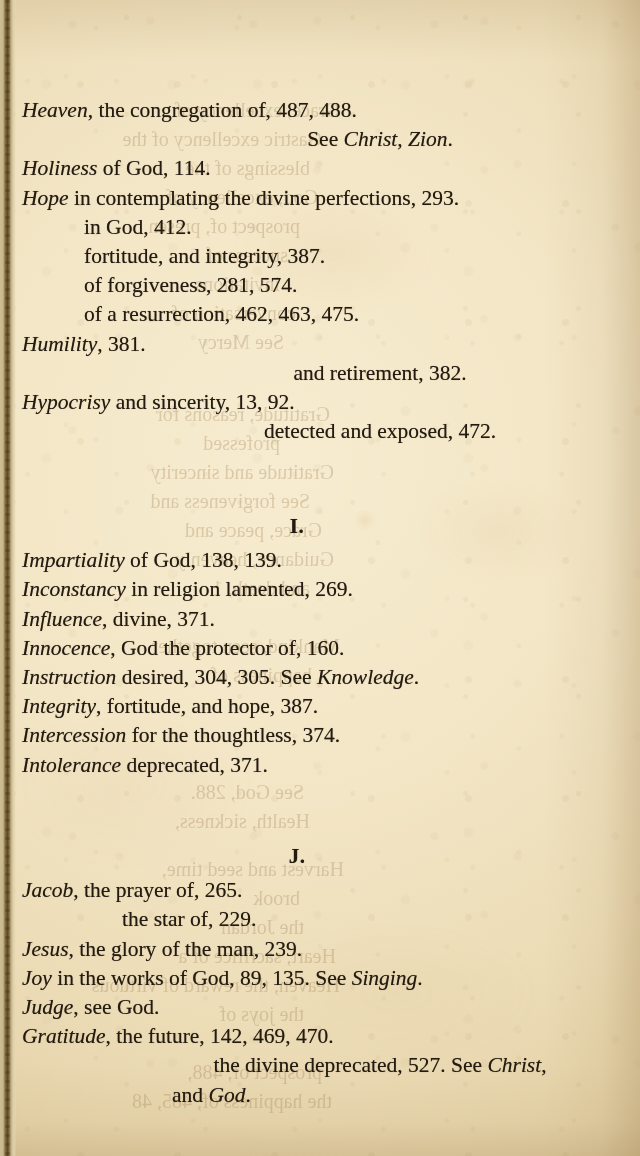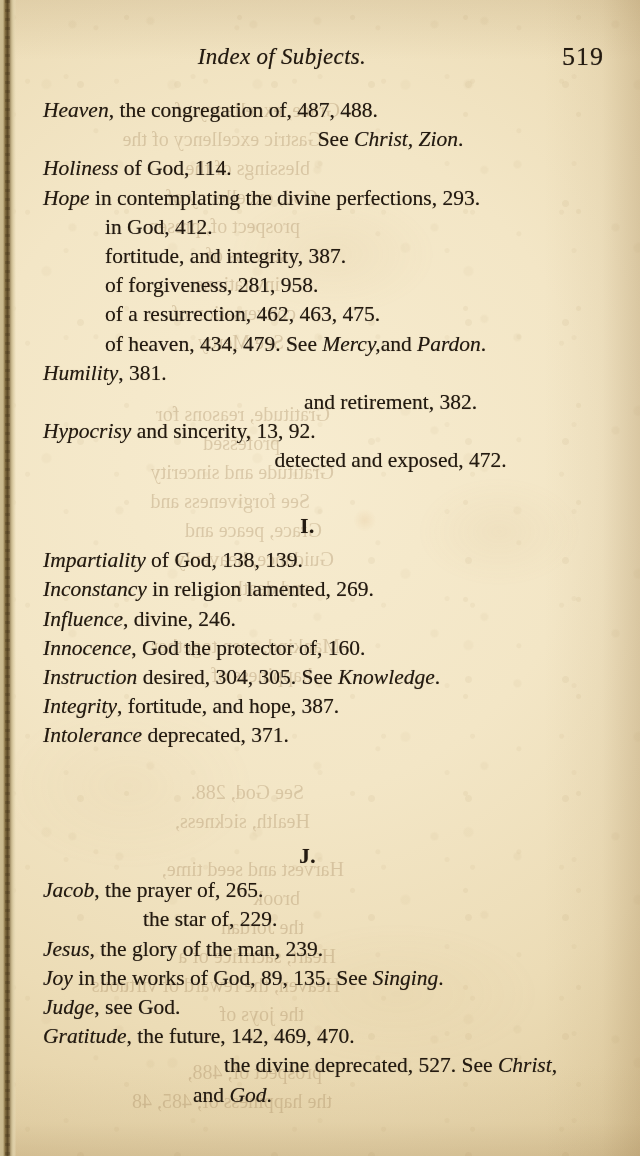--- a/index.html
+++ b/index.html
@@ -153,21 +153,21 @@
     position: absolute;
     right: 0;
     top: -2px;
     font-size: 26px;
     letter-spacing: 1px;
   }
 
   
   .block {
     position: absolute;
-    left: 43px;
+    left: 22px;
     right: 30px;
     font-size: 21.5px;
     line-height: 29.2px;
   }
   #block-h { top: 96px; }
   #block-i { top: 512px; }
   #block-j { top: 842px; }
 
   .seclabel {
     text-align: center;
@@ -233,48 +233,44 @@
       <div class="bl" style="top: 1058px; left: 318px;">prospect of, 488,</div>
       <div class="bl" style="top: 1087px; left: 308px;">the happiness of, 485, 48</div>
     </div>
 
   <div class="paper-edge-shade"></div>
 
   <div class="gutter">
     <div class="gutter-ticks"></div>
   </div>
 
-  <div class="runhead">
-    <div class="runhead-title inky">Index of Subjects.</div>
-    <div class="runhead-folio inky">519</div>
-  </div>
 
   <div class="block" id="block-h">
       <div class="entry inky lvl0"><span class="hw">Heaven</span><span>, the congregation of, 487, 488.</span></div>
       <div class="entry inky lvl3"><span>See </span><span class="xr">Christ, Zion</span><span>.</span></div>
       <div class="entry inky lvl0"><span class="hw">Holiness</span><span> of God, 114.</span></div>
       <div class="entry inky lvl0"><span class="hw">Hope</span><span> in contemplating the divine perfections, 293.</span></div>
       <div class="entry inky lvl1"><span>in God, 412.</span></div>
       <div class="entry inky lvl1"><span>fortitude, and integrity, 387.</span></div>
-      <div class="entry inky lvl1"><span>of forgiveness, 281, 958.</span></div>
+      <div class="entry inky lvl1"><span>of forgiveness, 281, 574.</span></div>
       <div class="entry inky lvl1"><span>of a resurrection, 462, 463, 475.</span></div>
-      <div class="entry inky lvl1"><span>of heaven, 434, 479. See </span><span class="xr">Mercy,</span><span>and </span><span class="xr">Pardon</span><span>.</span></div>
       <div class="entry inky lvl0"><span class="hw">Humility</span><span>, 381.</span></div>
       <div class="entry inky lvl3"><span>and retirement, 382.</span></div>
       <div class="entry inky lvl0"><span class="hw">Hypocrisy</span><span> and sincerity, 13, 92.</span></div>
       <div class="entry inky lvl3"><span>detected and exposed, 472.</span></div>
     </div>
   <div class="block" id="block-i">
       <div class="seclabel inky">I.</div>
       <div class="entry inky lvl0"><span class="hw">Impartiality</span><span> of God, 138, 139.</span></div>
       <div class="entry inky lvl0"><span class="hw">Inconstancy</span><span> in religion lamented, 269.</span></div>
-      <div class="entry inky lvl0"><span class="hw">Influence</span><span>, divine, 246.</span></div>
+      <div class="entry inky lvl0"><span class="hw">Influence</span><span>, divine, 371.</span></div>
       <div class="entry inky lvl0"><span class="hw">Innocence</span><span>, God the protector of, 160.</span></div>
       <div class="entry inky lvl0"><span class="hw">Instruction</span><span> desired, 304, 305. See </span><span class="xr">Knowledge</span><span>.</span></div>
       <div class="entry inky lvl0"><span class="hw">Integrity</span><span>, fortitude, and hope, 387.</span></div>
+      <div class="entry inky lvl0"><span class="hw">Intercession</span><span> for the thoughtless, 374.</span></div>
       <div class="entry inky lvl0"><span class="hw">Intolerance</span><span> deprecated, 371.</span></div>
     </div>
   <div class="block" id="block-j">
       <div class="seclabel inky">J.</div>
       <div class="entry inky lvl0"><span class="hw">Jacob</span><span>, the prayer of, 265.</span></div>
       <div class="entry inky lvl2"><span>the star of, 229.</span></div>
       <div class="entry inky lvl0"><span class="hw">Jesus</span><span>, the glory of the man, 239.</span></div>
       <div class="entry inky lvl0"><span class="hw">Joy</span><span> in the works of God, 89, 135. See </span><span class="xr">Singing</span><span>.</span></div>
       <div class="entry inky lvl0"><span class="hw">Judge</span><span>, see God.</span></div>
       <div class="entry inky lvl0"><span class="hw">Gratitude</span><span>, the future, 142, 469, 470.</span></div>

